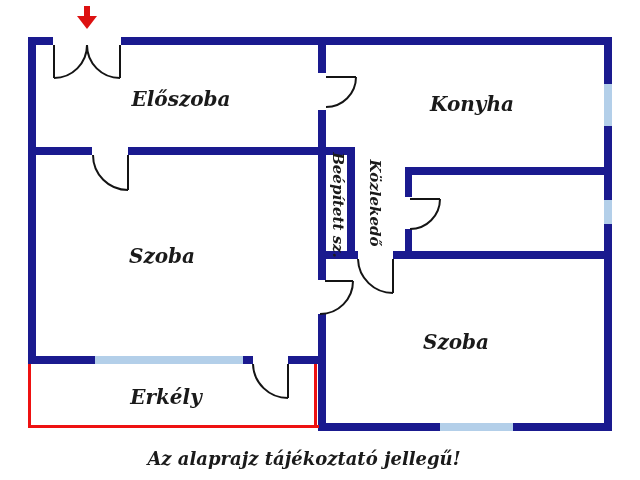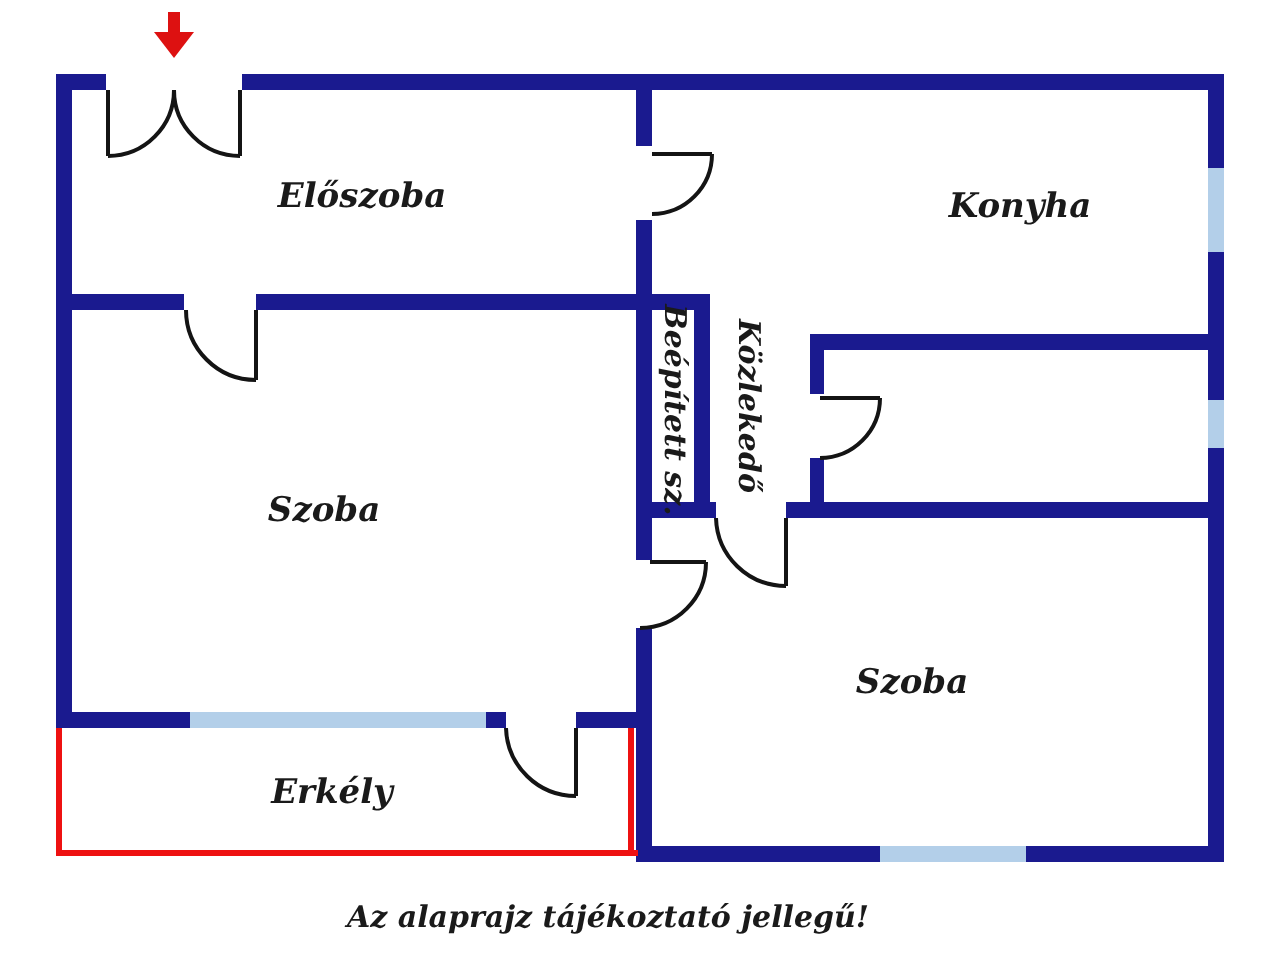--- a/index.html
+++ b/index.html
@@ -8,27 +8,27 @@
     font-family:"DejaVu Serif","Liberation Serif",serif;
   }
   .plan-svg{position:absolute;left:0;top:0;}
   .wall{fill:var(--wall,#1a1a8f);}
   .window{fill:var(--window,#b3cfe9);}
   .red{fill:var(--balcony,#ee1111);}
   .door{stroke:var(--door,#141414);stroke-width:2;fill:none;}
   .arrowred{fill:var(--arrow,#dd1111);}
   .room-label{
     position:absolute;transform:translate(-50%,-50%);
-    font-weight:bold;font-style:italic;font-size:17px;color:var(--text,#1a1a1a);
+    font-weight:bold;font-style:italic;font-size:20px;color:var(--text,#1a1a1a);
     white-space:nowrap;line-height:1;
   }
   .room-label.vert{transform:translate(-50%,-50%) rotate(90deg);font-size:15px;}
   .caption{
     position:absolute;transform:translate(-50%,-50%);
-    font-weight:bold;font-style:italic;font-size:15px;color:var(--text,#1a1a1a);
+    font-weight:bold;font-style:italic;font-size:18px;color:var(--text,#1a1a1a);
     white-space:nowrap;line-height:1;
   }
 </style>
 </head>
 <body>
 
 <div class="stage">
 
   <svg class="plan-svg" width="640" height="480" viewBox="0 0 640 480">
 
@@ -72,21 +72,21 @@
     <path class="door" d="M54 45 V78 M120 45 V78 M87 45 A33 33 0 0 1 54 78 M87 45 A33 33 0 0 0 120 78"></path>
     <path class="door" d="M326 77 H356 M356 77 A30 30 0 0 1 326 107"></path>
     <path class="door" d="M128 155 V190 M93 155 A35 35 0 0 0 128 190"></path>
     <path class="door" d="M410 199 H440 M440 199 A30 30 0 0 1 410 229"></path>
     <path class="door" d="M393 259 V293 M358 259 A35 35 0 0 0 393 293"></path>
     <path class="door" d="M325 281 H353 M353 281 A33 33 0 0 1 320 314"></path>
     <path class="door" d="M288 364 V398 M253 364 A35 35 0 0 0 288 398"></path>
   </svg>
 
   <span class="room-label" style="left:181px;top:99px;">Előszoba</span>
-  <span class="room-label" style="left:472px;top:104px;margin-left:38px;">Konyha</span>
+  <span class="room-label" style="left:472px;top:104px;">Konyha</span>
   <span class="room-label vert" style="left:337px;top:205px;">Beépített sz.</span>
   <span class="room-label vert" style="left:374px;top:203px;">Közlekedő</span>
   <span class="room-label" style="left:162px;top:256px;">Szoba</span>
   <span class="room-label" style="left:456px;top:342px;">Szoba</span>
   <span class="room-label" style="left:166px;top:397px;">Erkély</span>
 
   <span class="caption" style="left:304px;top:459px;">Az alaprajz tájékoztató jellegű!</span>
 </div>
 
 </body></html>

